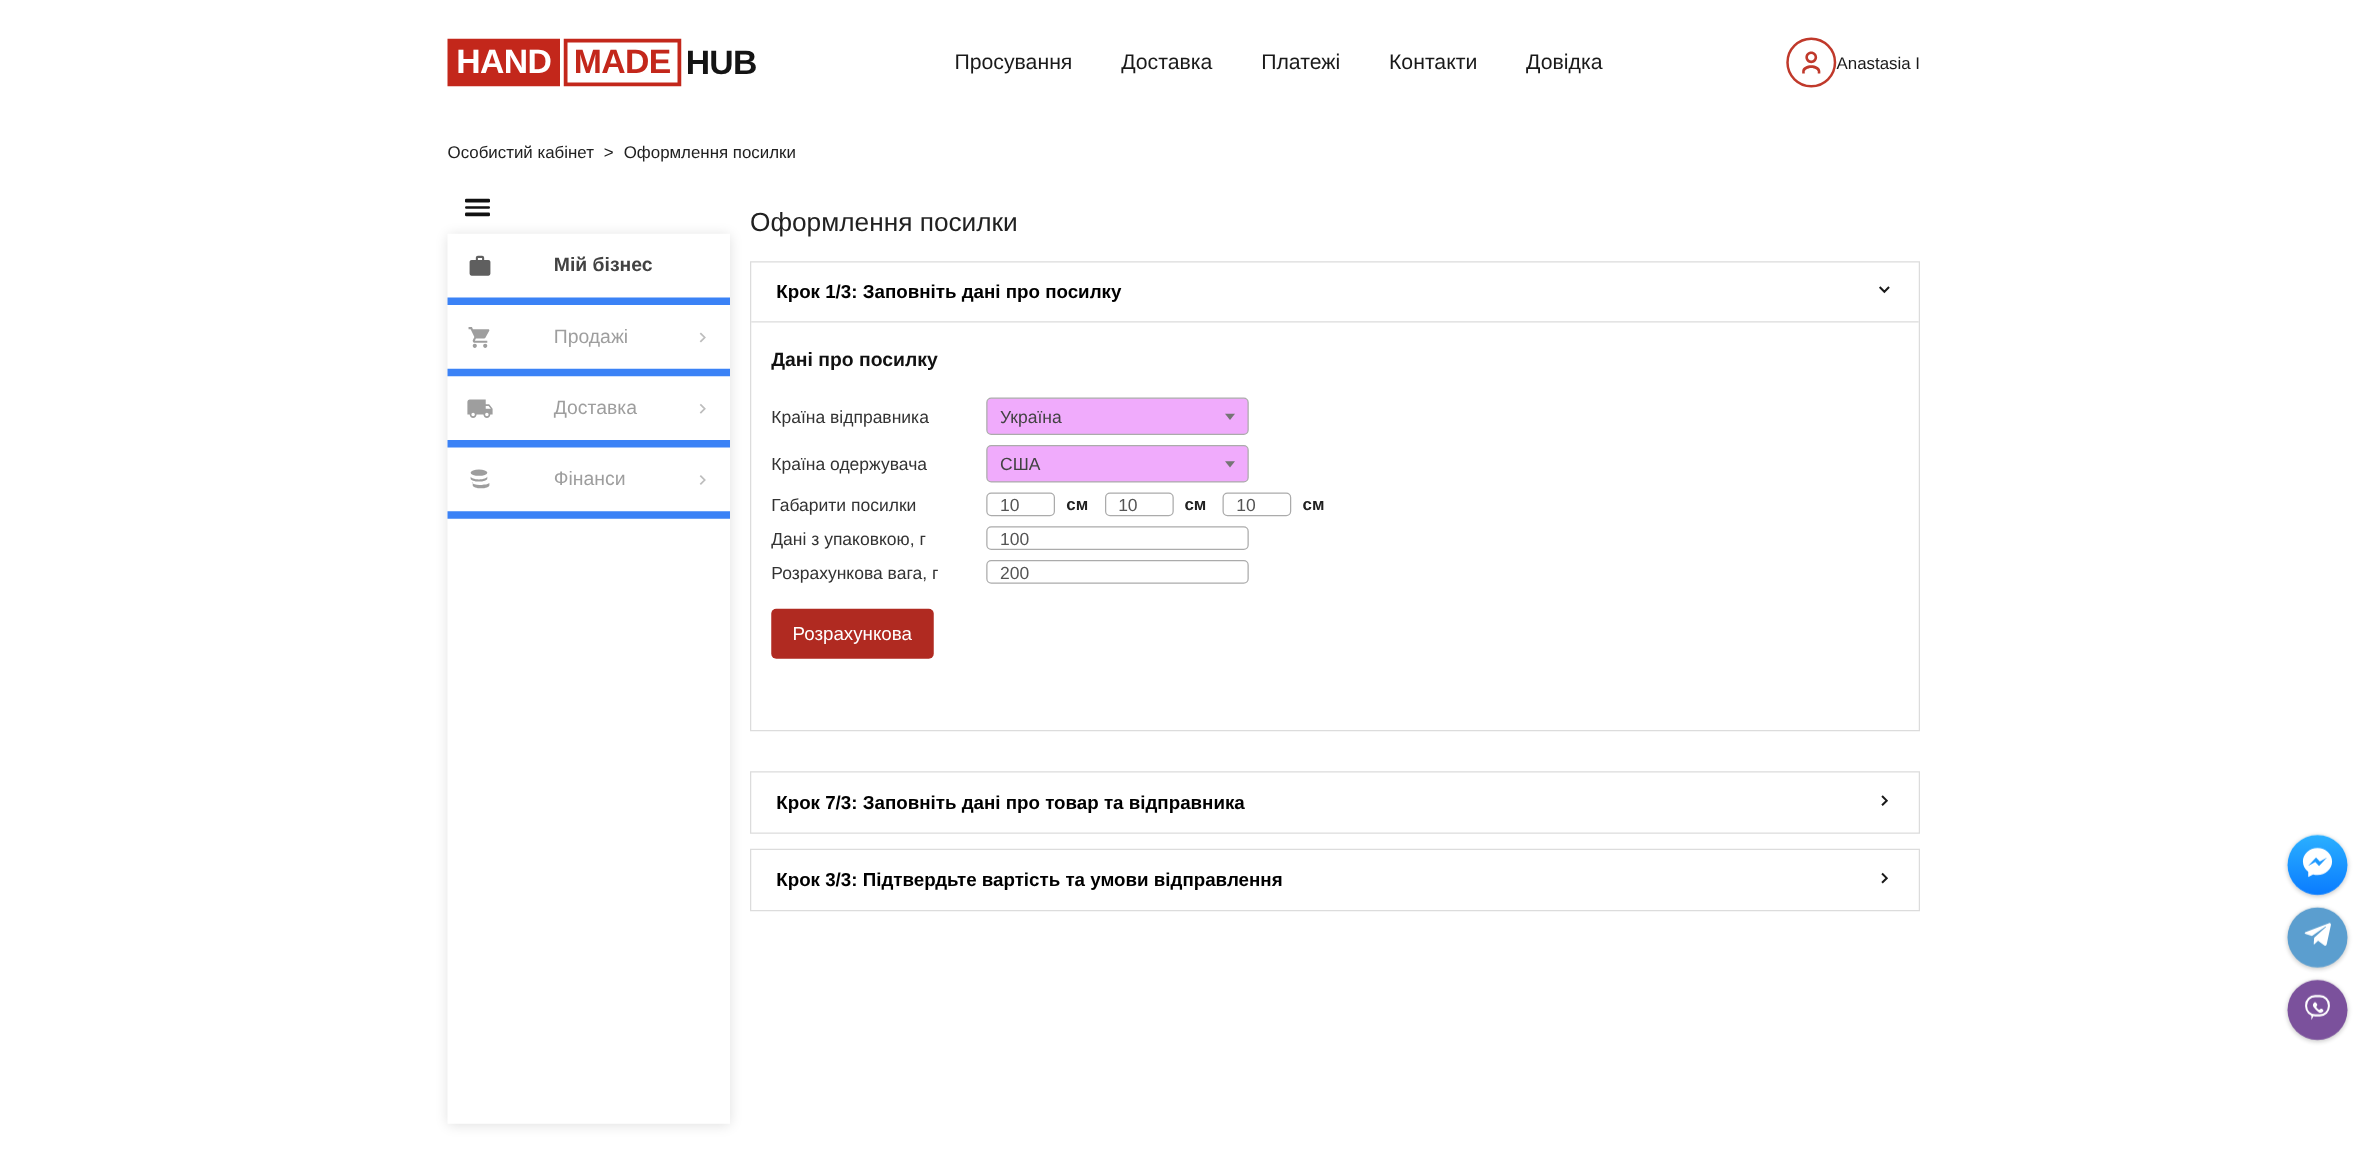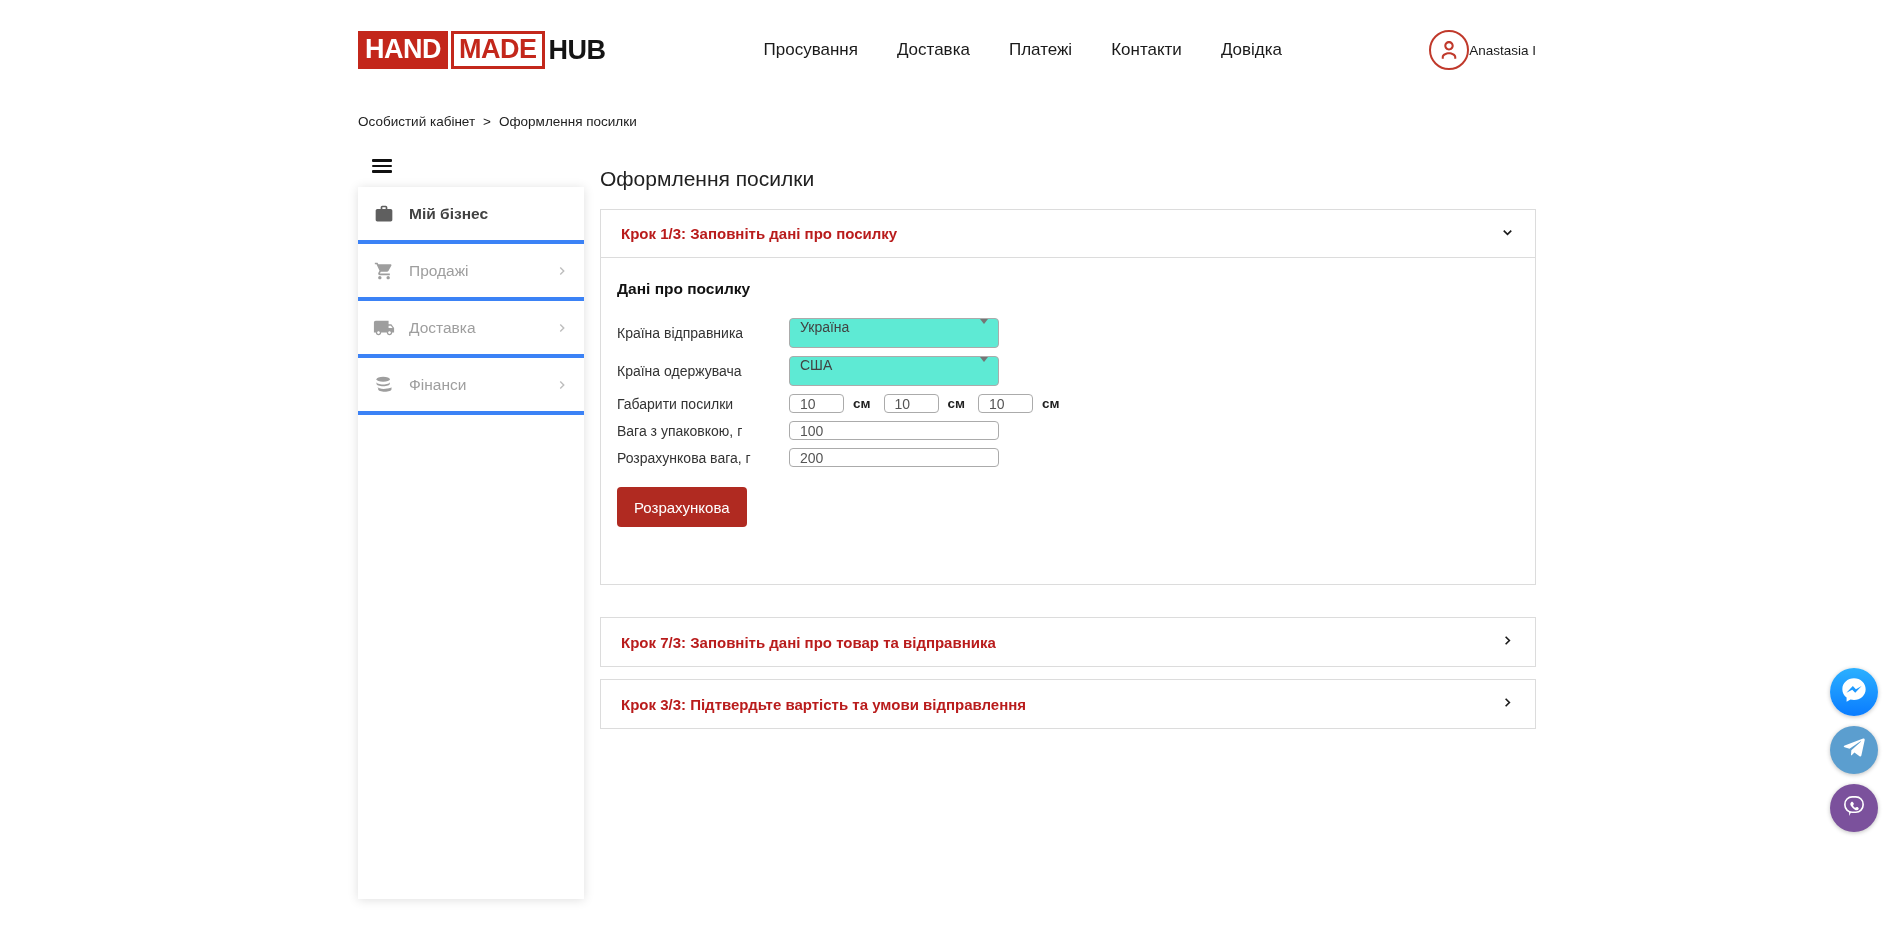--- a/index.html
+++ b/index.html
@@ -23,42 +23,42 @@
   
   .breadcrumb { font-size:13.5px; margin-top:14px; display:flex; gap:8px; align-items:center; color:#212121; }
   .breadcrumb a { color:#212121; text-decoration:none; cursor:pointer; }
 
   
   .layout { display:flex; align-items:flex-start; margin-top:30px; }
   aside { width:226px; flex-shrink:0; }
   .hamburger { width:20px; height:14px; display:flex; flex-direction:column; justify-content:space-between; margin-left:14px; cursor:pointer; }
   .hamburger span { display:block; height:2.6px; background:#111; border-radius:1px; }
   .sidebar-card { margin-top:14px; background:#fff; box-shadow:0 1px 10px rgba(0,0,0,0.13); height:712px; }
-  .side-item { height:57px; display:flex; align-items:center; padding:0 15px; border-bottom:4px solid #3b82f6; font-size:15.5px; color:#9e9e9e; cursor:pointer; }
+  .side-item { height:57px; display:flex; align-items:center; padding:0 15px; border-bottom:6px solid #3b82f6; font-size:15.5px; color:#9e9e9e; cursor:pointer;gap:34px; }
   .side-item .icon { width:22px; height:22px; display:flex; align-items:center; justify-content:center; }
   .side-item .icon svg { fill:#9e9e9e; }
   .side-item .lbl { margin-left:14px; }
   .side-item.active { color:#424242; font-weight:700; }
   .side-item.active .icon svg { fill:#5f5f5f; }
   .side-item .chev { margin-left:auto; display:flex; }
 
   
   main { flex:1; margin-left:16px; }
   .page-title { font-size:21px; font-weight:400; margin:8px 0 18px; color:#212121; }
   .step-card { border:1px solid #dcdcdc; background:#fff; }
   .step-card + .step-card { margin-top:12px; }
   .step-card.first { margin-bottom:32px; }
-  .step-header { display:flex; align-items:center; justify-content:space-between; padding:0 20px; height:48px; font-weight:700; font-size:15px; color:#b91c1c; cursor:pointer; }
+  .step-header { display:flex; align-items:center; justify-content:space-between; padding:0 20px; height:48px; font-weight:700; font-size:15px; color:#000000; cursor:pointer; }
   .step-card.first .step-header { border-bottom:1px solid #dcdcdc; }
   .step-body { padding:22px 16px 20px; min-height:326px; }
   .section-title { font-weight:700; font-size:15.5px; margin:0 0 20px; color:#111; }
   .form-row { display:flex; align-items:center; margin-bottom:8px; }
   .form-label { width:172px; font-size:14px; color:#333; flex-shrink:0; }
   .tbox { height:19px; border:1px solid #ababab; border-radius:4px; font-size:14px; color:#555; padding:0 10px; background:#fff; font-family:inherit; }
-  .selbox { width:210px; height:30px; display:flex; justify-content:space-between; padding:0 10px; border:1px solid #ababab; border-radius:4px; font-size:14px; color:#424242; cursor:pointer; background:#5eead4; }
+  .selbox { width:210px; height:30px; display:flex; align-items:center; justify-content:space-between; padding:0 10px; border:1px solid #ababab; border-radius:4px; font-size:14px; color:#424242; cursor:pointer; background:#f0abfc; }
   .selbox .arrow { width:0; height:0; border-left:4.5px solid transparent; border-right:4.5px solid transparent; border-top:5px solid #757575; }
   .winput { width:210px; }
   .dim-input { width:55px; }
   .unit { font-weight:700; font-size:13.5px; color:#212121; margin:0 13px 0 9px; }
   .btn-calc { margin-top:12px; background:#B02A21; color:#fff; border:none; border-radius:4px; height:40px; padding:0 17px; font-size:15px; font-family:inherit; cursor:pointer; }
 
   
   .social-stack { position:fixed; right:16px; top:668px; display:flex; flex-direction:column; gap:10px; }
   .social-btn { width:48px; height:48px; border-radius:50%; display:flex; align-items:center; justify-content:center; cursor:pointer; box-shadow:0 1px 4px rgba(0,0,0,0.25); }
   .social-messenger { background:linear-gradient(180deg,#2BB0FF 0%,#0A7CFF 100%); }
@@ -202,21 +202,21 @@
             <span class="form-label">Габарити посилки</span>
             <input class="tbox dim-input" value="10" style="">
             <span class="unit">см</span>
             <input class="tbox dim-input" value="10" style="">
             <span class="unit">см</span>
             <input class="tbox dim-input" value="10" style="">
             <span class="unit">см</span>
           </div>
 
           <div class="form-row">
-            <span class="form-label">Вага з упаковкою, г</span>
+            <span class="form-label">Дані з упаковкою, г</span>
             <input class="tbox winput" value="100" style="">
           </div>
 
           <div class="form-row">
             <span class="form-label">Розрахункова вага, г</span>
             <input class="tbox winput" value="200" style="">
           </div>
 
           <button class="btn-calc">Розрахункова</button>
         </div>

